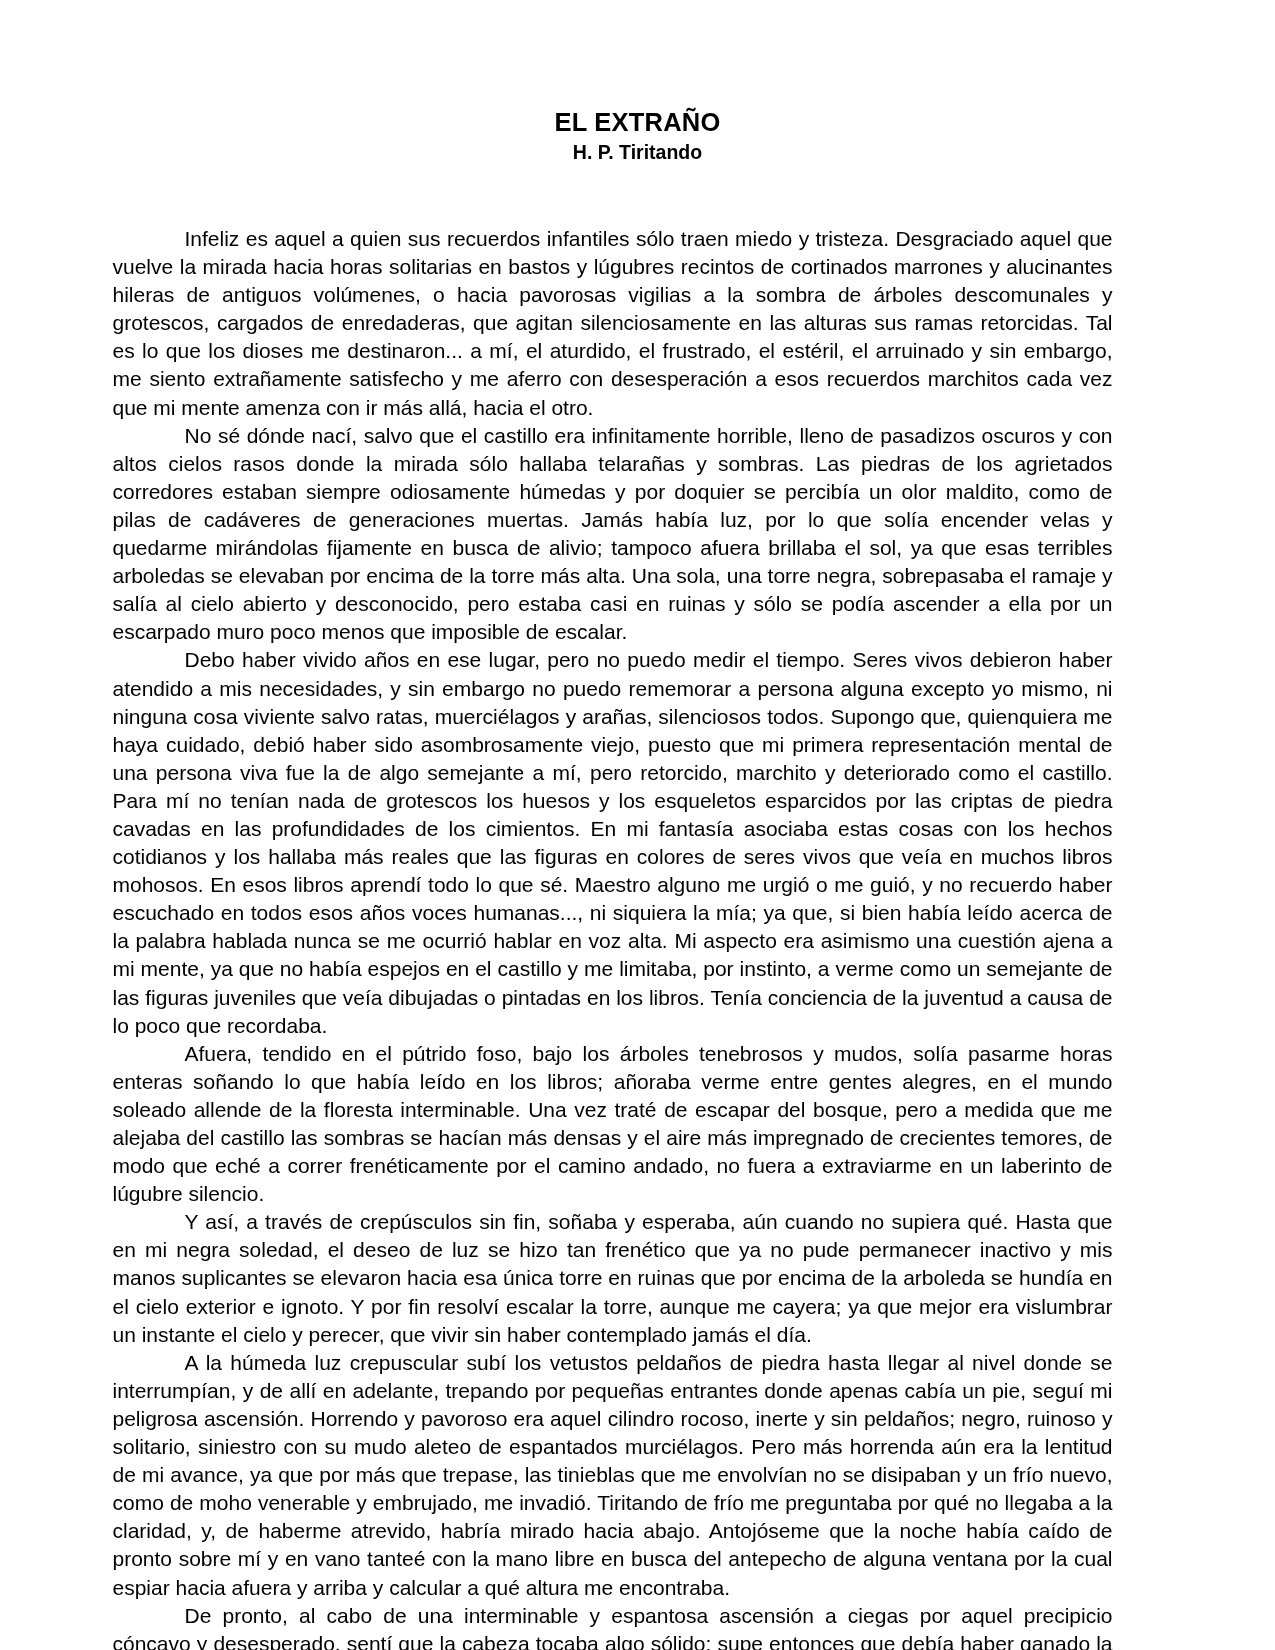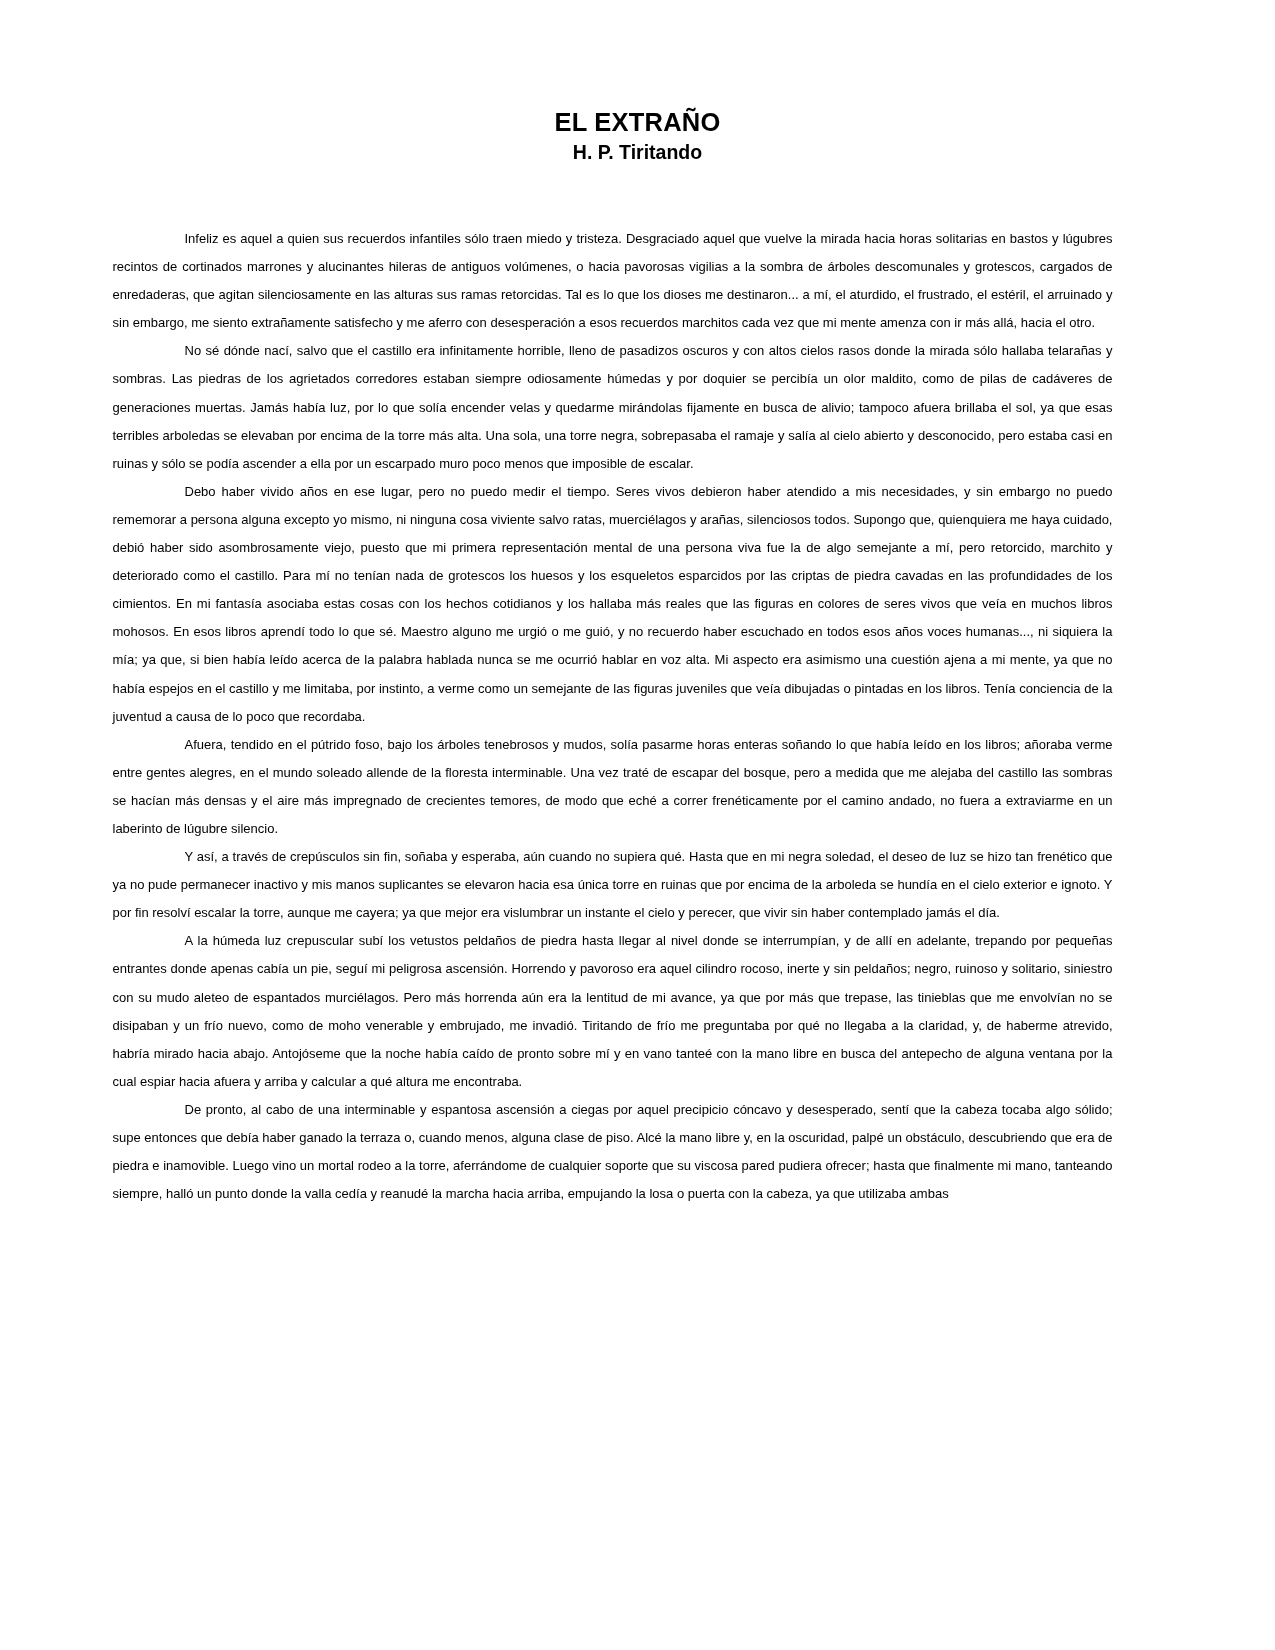--- a/index.html
+++ b/index.html
@@ -39,21 +39,21 @@
     margin: 0;
     padding-top: 4px;
   }
   .doc-body {
     position: absolute;
     left: 112px;
     top: 225px;
     width: 1000px;
   }
   .para {
-    font-size: 13px;
+    font-size: 21px;
     line-height: 28.1px;
     text-align: justify;
     text-justify: inter-word;
     text-indent: 72px;
     margin: 0;
     hyphens: none;
     word-spacing: 0px;
   }
   .para.last {
     text-align: justify;

